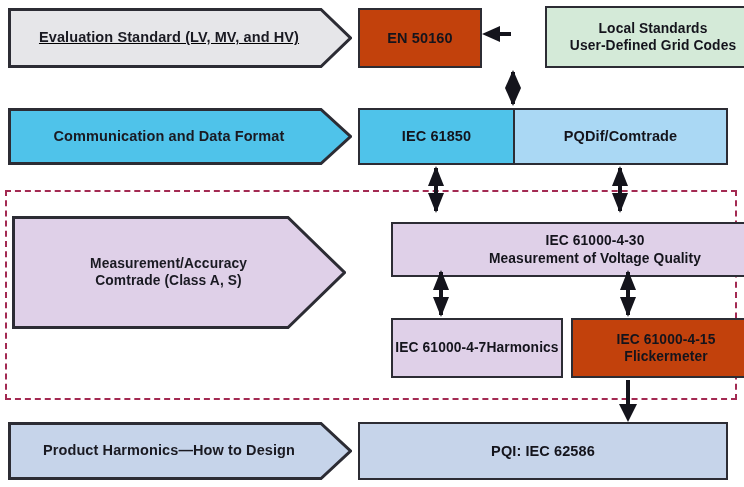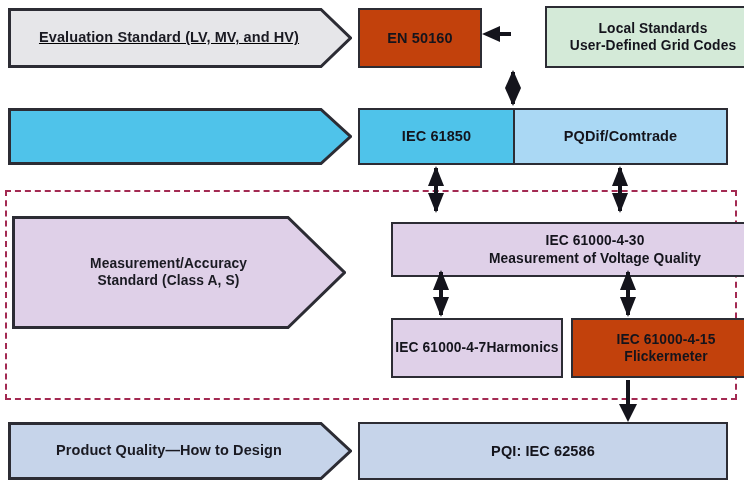--- a/index.html
+++ b/index.html
@@ -100,39 +100,40 @@
 
   <div class="rbox fs14" style="left:512px; top:6px; width:216px; height:62px; background:#d4ead8; flex-direction:column;">
     <span>Local Standards</span>
     <span>User-Defined Grid Codes</span>
   </div>
 
   <div class="chevron" style="left:8px; top:108px; width:344px; height:57px;">
     <svg class="chev-svg" viewBox="0 0 344 57" preserveAspectRatio="none">
       <polygon points="1.5,1.5 313,1.5 342.5,28.5 313,55.5 1.5,55.5" fill="#4fc3ea" stroke="#2c2c34" stroke-width="3" stroke-linejoin="miter" vector-effect="non-scaling-stroke"></polygon>
     </svg>
+    <span class="chev-label fs15">Communication and Data Format</span>
   </div>
 
   <div class="rbox fs15" style="left:358px; top:108px; width:157px; height:57px; background:#4fc3ea;">
     <span>IEC 61850</span>
   </div>
 
   <div class="rbox fs15" style="left:513px; top:108px; width:215px; height:57px; background:#aad8f4;">
     <span>PQDif/Comtrade</span>
   </div>
 
   <div id="accuracy-region" style="left:5px; top:190px; width:732px; height:210px;"></div>
 
   <div class="chevron" style="left:12px; top:216px; width:334px; height:113px;">
     <svg class="chev-svg" viewBox="0 0 334 113" preserveAspectRatio="none">
       <polygon points="1.5,1.5 276,1.5 332.5,56.5 276,111.5 1.5,111.5" fill="#dfd0e8" stroke="#2c2c34" stroke-width="3" stroke-linejoin="miter" vector-effect="non-scaling-stroke"></polygon>
     </svg>
     <span class="chev-label fs14" style="padding-right:54px;">
       <span style="display:block;">Measurement/Accuracy</span>
-      <span style="display:block;">Standard (Class A, S)</span>
+      <span style="display:block;">Comtrade (Class A, S)</span>
     </span>
   </div>
 
   <div class="rbox fs14" style="left:358px; top:222px; width:408px; height:55px; background:#dfd0e8; flex-direction:column;">
     <span>IEC 61000-4-30</span>
     <span>Measurement of Voltage Quality</span>
   </div>
 
   <div class="rbox fs14" style="left:358px; top:318px; width:172px; height:60px; background:#dfd0e8; flex-direction:row;">
     <span>IEC 61000-4-7</span>
@@ -141,21 +142,21 @@
 
   <div class="rbox fs14" style="left:538px; top:318px; width:190px; height:60px; background:#c2410c; flex-direction:column;">
     <span>IEC 61000-4-15</span>
     <span>Flickermeter</span>
   </div>
 
   <div class="chevron" style="left:8px; top:422px; width:344px; height:58px;">
     <svg class="chev-svg" viewBox="0 0 344 58" preserveAspectRatio="none">
       <polygon points="1.5,1.5 313,1.5 342.5,29 313,56.5 1.5,56.5" fill="#c6d4ea" stroke="#2c2c34" stroke-width="3" stroke-linejoin="miter" vector-effect="non-scaling-stroke"></polygon>
     </svg>
-    <span class="chev-label fs15">Product Quality—How to Design</span>
+    <span class="chev-label fs15">Product Harmonics—How to Design</span>
   </div>
 
   <div class="rbox fs15" style="left:358px; top:422px; width:370px; height:58px; background:#c6d4ea;">
     <span>PQI: IEC 62586</span>
   </div>
 
   <svg id="arrows" viewBox="0 0 744 487">
 
     <g>
       <line x1="511" y1="34" x2="496" y2="34" stroke="#14141c" stroke-width="4"></line>

